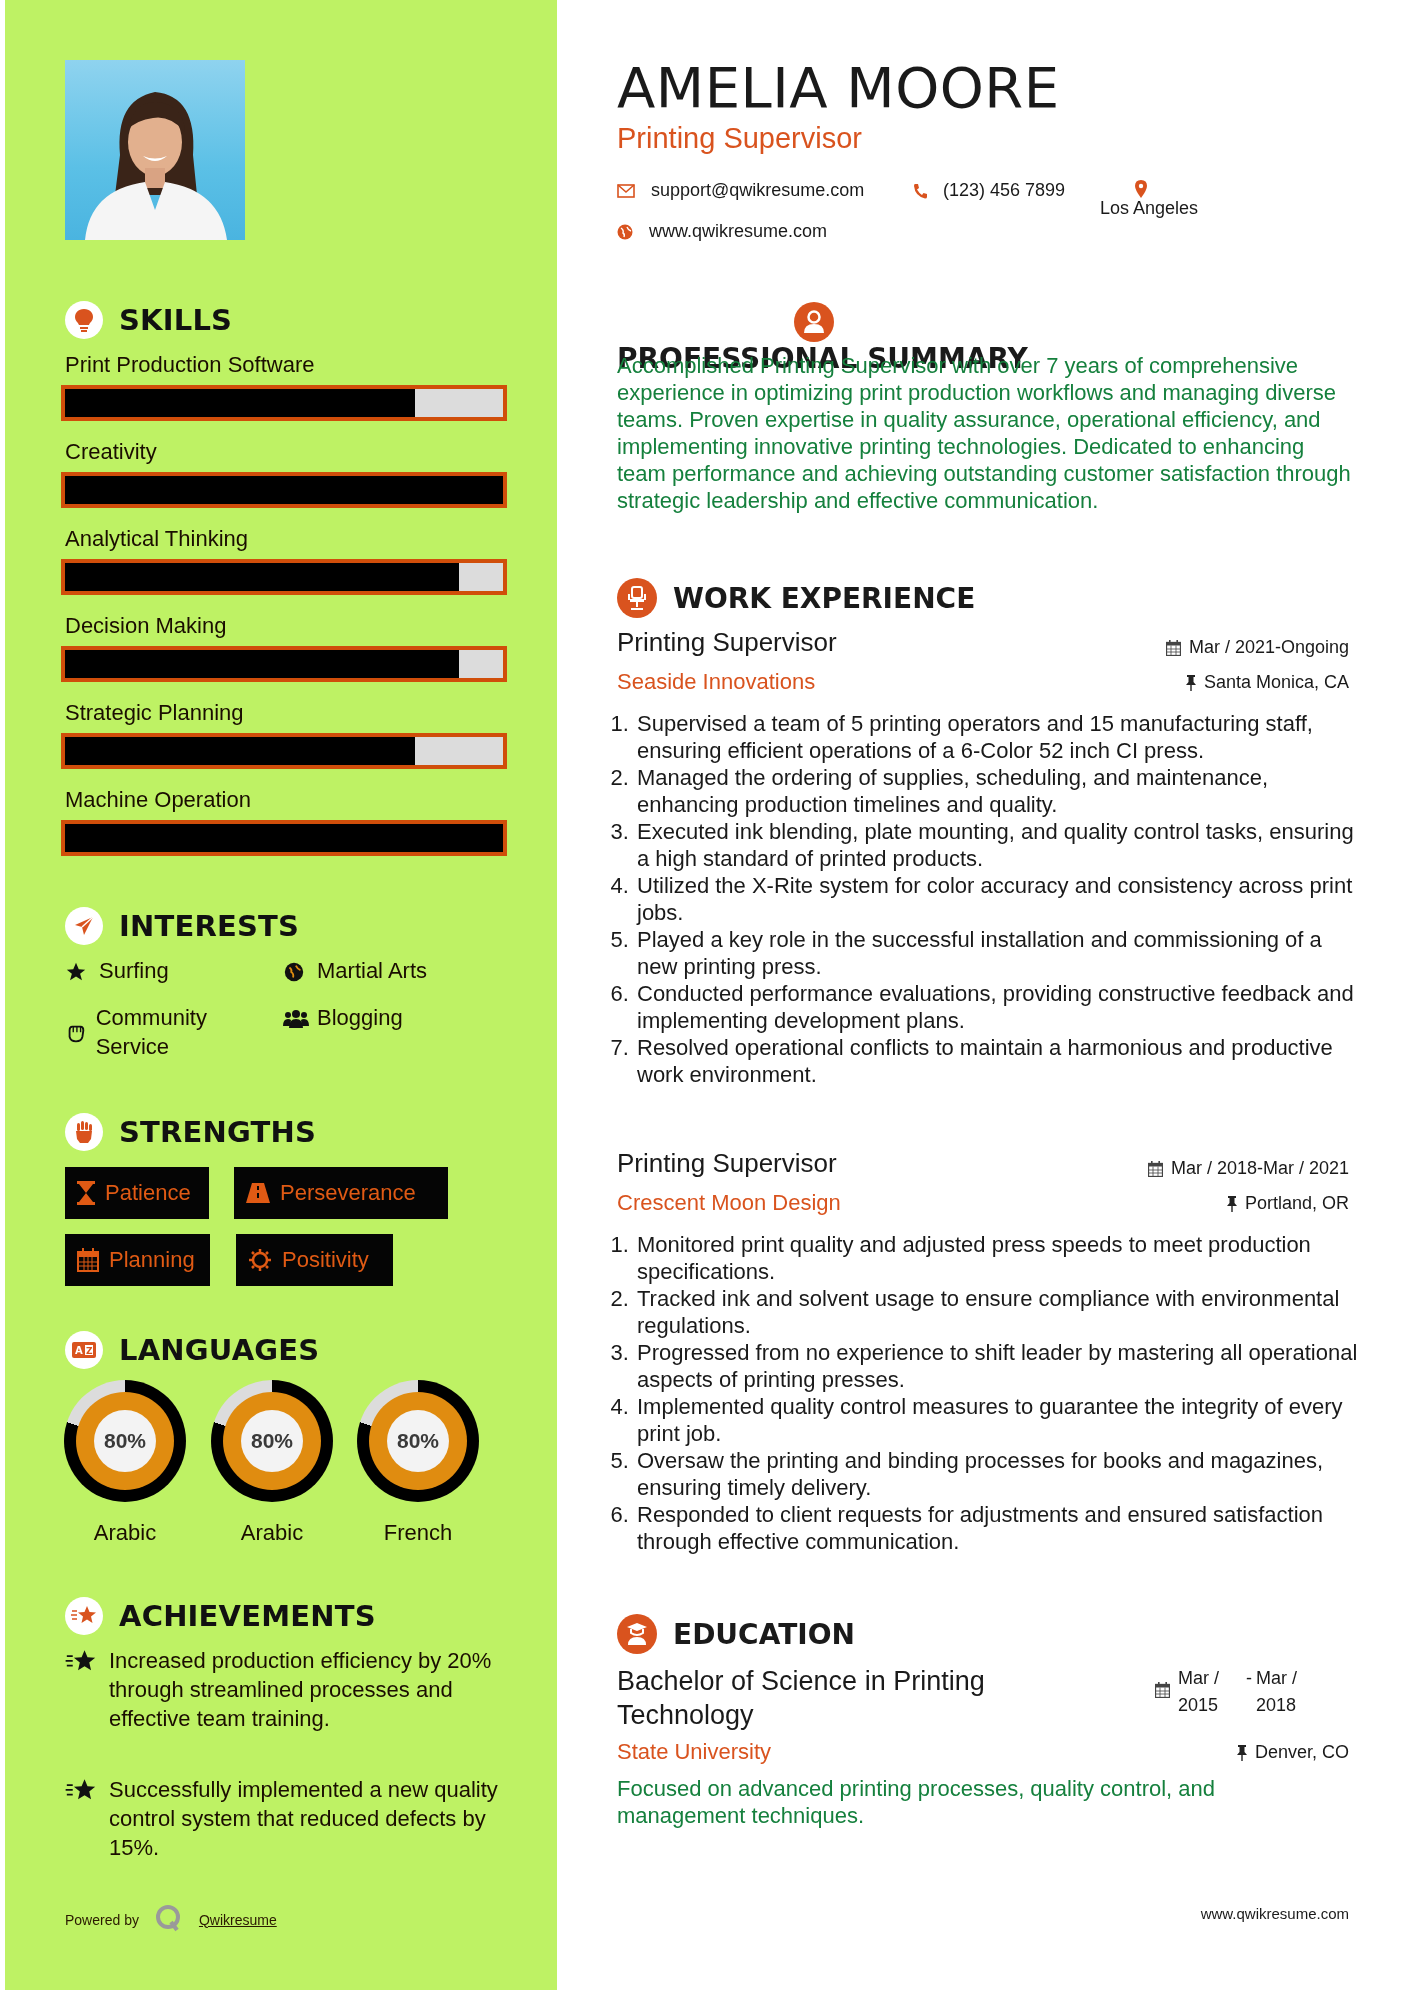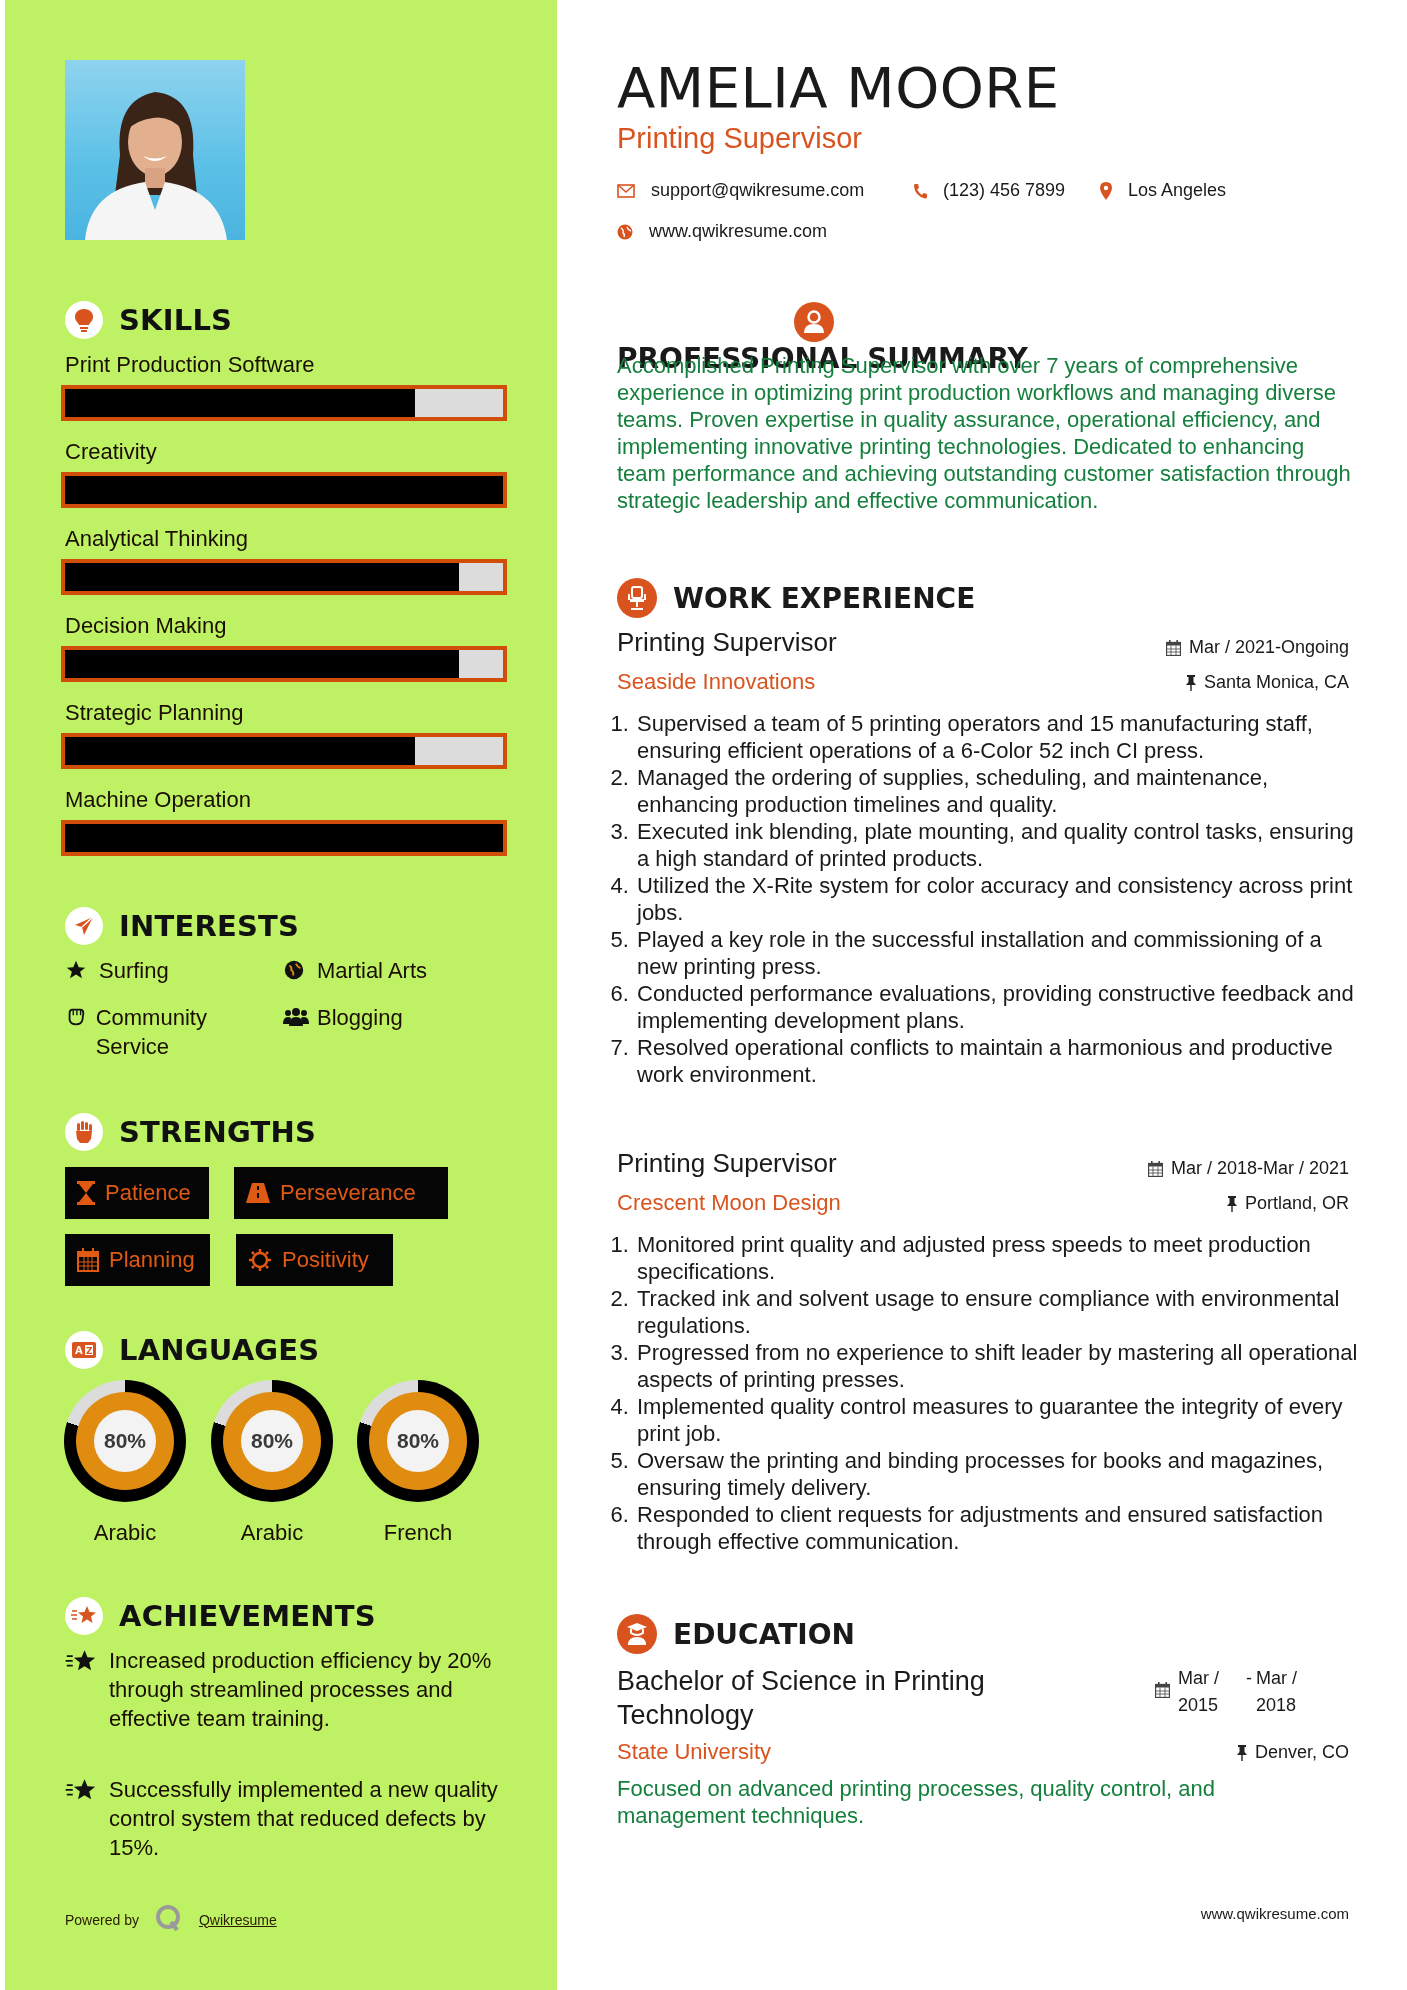--- a/index.html
+++ b/index.html
@@ -13,21 +13,21 @@
            background: linear-gradient(180deg, #8fd3ef 0%, #5bc0e6 60%, #4ab4e0 100%); }
 
   .sec-head { position: absolute; left: 60px; display: flex; align-items: center; height: 40px; }
   .sec-icon { width: 38px; height: 38px; border-radius: 50%; background: #ffffff; display: flex; align-items: center; justify-content: center; margin-right: 16px; }
   .sec-title { font-family: "DejaVu Sans", sans-serif; font-weight: bold; font-size: 29px; color: #111; letter-spacing: 0.2px; }
 
   .skill-label { position: absolute; left: 60px; font-size: 22px; color: #1a0e00; }
   .skill-bar { position: absolute; left: 56px; width: 446px; height: 36px; border: 4px solid #d04e0a; background: #dcdcdc; }
   .skill-fill { height: 100%; background: #000; }
 
-  .interest { position: absolute; display: flex; align-items: flex-start; font-size: 22px; color: #1a0e00; line-height: 29px; }
+  .interest { position: absolute; display: flex; align-items: center; font-size: 22px; color: #1a0e00; line-height: 29px; }
   .interest .ico { width: 30px; margin-right: 4px; display: inline-flex; justify-content: flex-start; padding-top: 3px; }
 
   .strength { position: absolute; height: 52px; background: #050505; display: flex; align-items: center; padding: 0 12px; color: #e05a14; font-size: 22px; }
   .strength .ico { margin-right: 10px; display: inline-flex; }
 
   .lang { position: absolute; width: 122px; text-align: center; }
   .lang-ring { width: 122px; height: 122px; border-radius: 50%; position: relative; }
   .lang-inner { position: absolute; left: 12px; top: 12px; width: 98px; height: 98px; border-radius: 50%; background: #e08c10; }
   .lang-core { position: absolute; left: 30px; top: 30px; width: 62px; height: 62px; border-radius: 50%; background: #f3f3f3;
                display: flex; align-items: center; justify-content: center; font-weight: bold; font-size: 21px; color: #3a3a3a; }
@@ -313,21 +313,21 @@
     <span>support@qwikresume.com</span>
   </div>
   <div class="contact" style="left:913px; top:180px;">
     <span class="ico">
         <svg width="14" height="16" viewBox="0 0 14 16">
           <path d="M2 1 L5 1 L6 5 L4 6.5 Q6 10 9 12 L10.5 10 L14 11 L14 14 Q14 15.5 12 15.5 Q2 13 1 3 Q1 1 2 1 Z" fill="#d9531e"></path>
         </svg>
       </span>
     <span>(123) 456 7899</span>
   </div>
-  <div class="contact" style="left:1100px; top:180px;">
+  <div class="contact" style="left:1100px; top:180px;flex-direction:column;">
     <span class="ico">
         <svg width="12" height="18" viewBox="0 0 12 18">
           <path d="M6 0 Q12 0 12 6 Q12 10 6 18 Q0 10 0 6 Q0 0 6 0 Z" fill="#d9531e"></path>
           <circle cx="6" cy="6" r="2.2" fill="#fff"></circle>
         </svg>
       </span>
     <span>Los Angeles</span>
   </div>
   <div class="contact" style="left:617px; top:221px;">
     <span class="ico">

